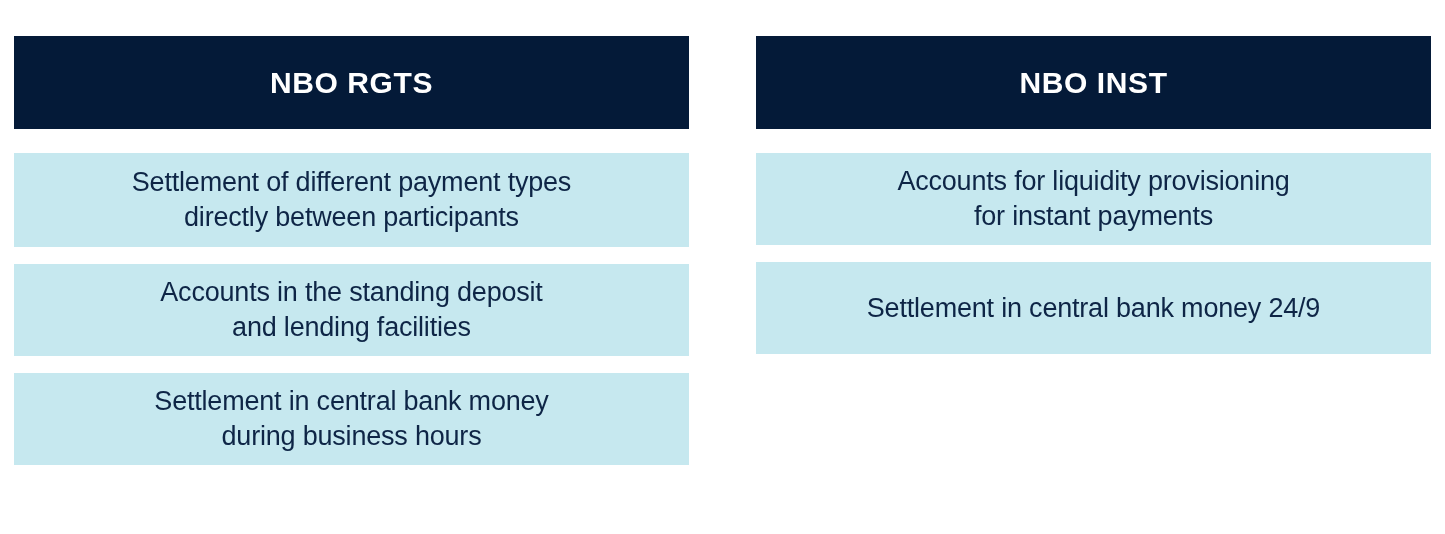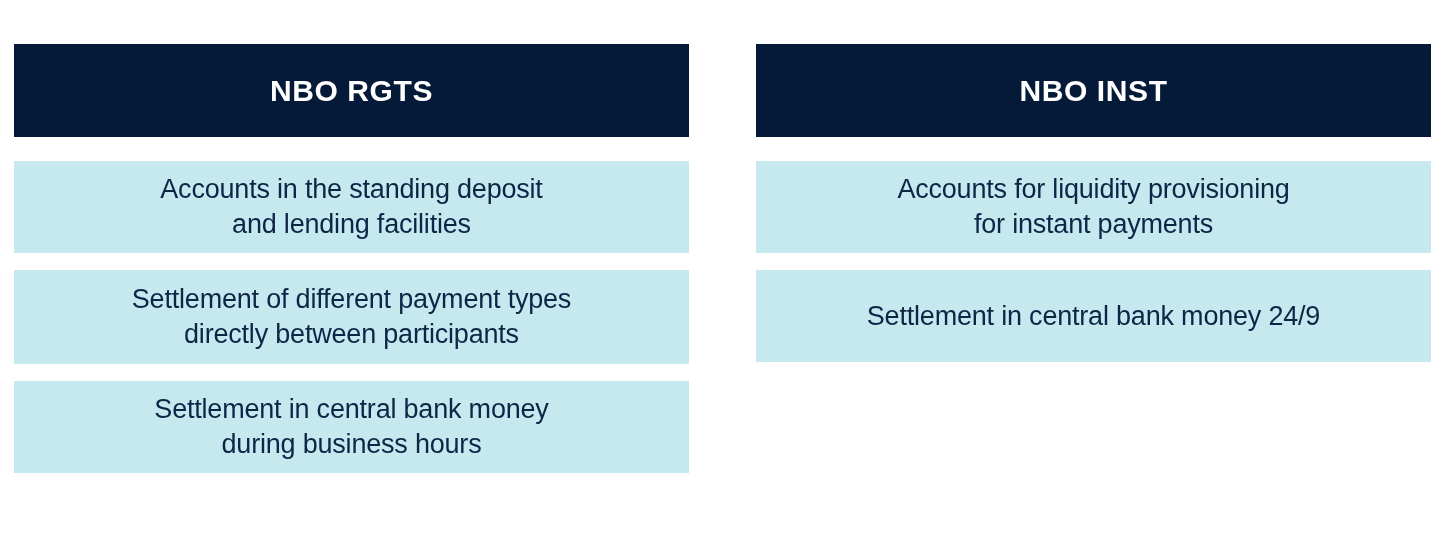--- a/index.html
+++ b/index.html
@@ -15,21 +15,21 @@
     overflow: hidden;
   }
   .comparison {
     position: absolute;
     top: 28px;
     left: 0;
     width: 1445px;
   }
   .column {
     position: absolute;
-    top: 16px;
+    top: 8px;
     width: 675px;
   }
   .column.left  { left: 14px; }
   .column.right { left: 756px; }
   .col-header {
     height: 93px;
     background: var(--header-bg, #041a38);
     color: var(--header-text, #ffffff);
     display: flex;
     align-items: center;
@@ -57,24 +57,24 @@
   .cell.r2 { height: 94px; }
   .cell.r3 { height: 92px; margin-bottom: 0; }
 </style>
 </head>
 <body>
 
 <div class="comparison">
 
   <div class="column left">
     <div class="col-header">NBO RGTS</div>
+    <div class="cell r2">Settlement of different payment types
+directly between participants</div>
     <div class="cell r1">Accounts in the standing deposit
 and lending facilities</div>
-    <div class="cell r2">Settlement of different payment types
-directly between participants</div>
     <div class="cell r3">Settlement in central bank money
 during business hours</div>
   </div>
 
   <div class="column right">
     <div class="col-header">NBO INST</div>
     <div class="cell r1">Accounts for liquidity provisioning
 for instant payments</div>
     <div class="cell r3">Settlement in central bank money 24/9</div>
   </div>

